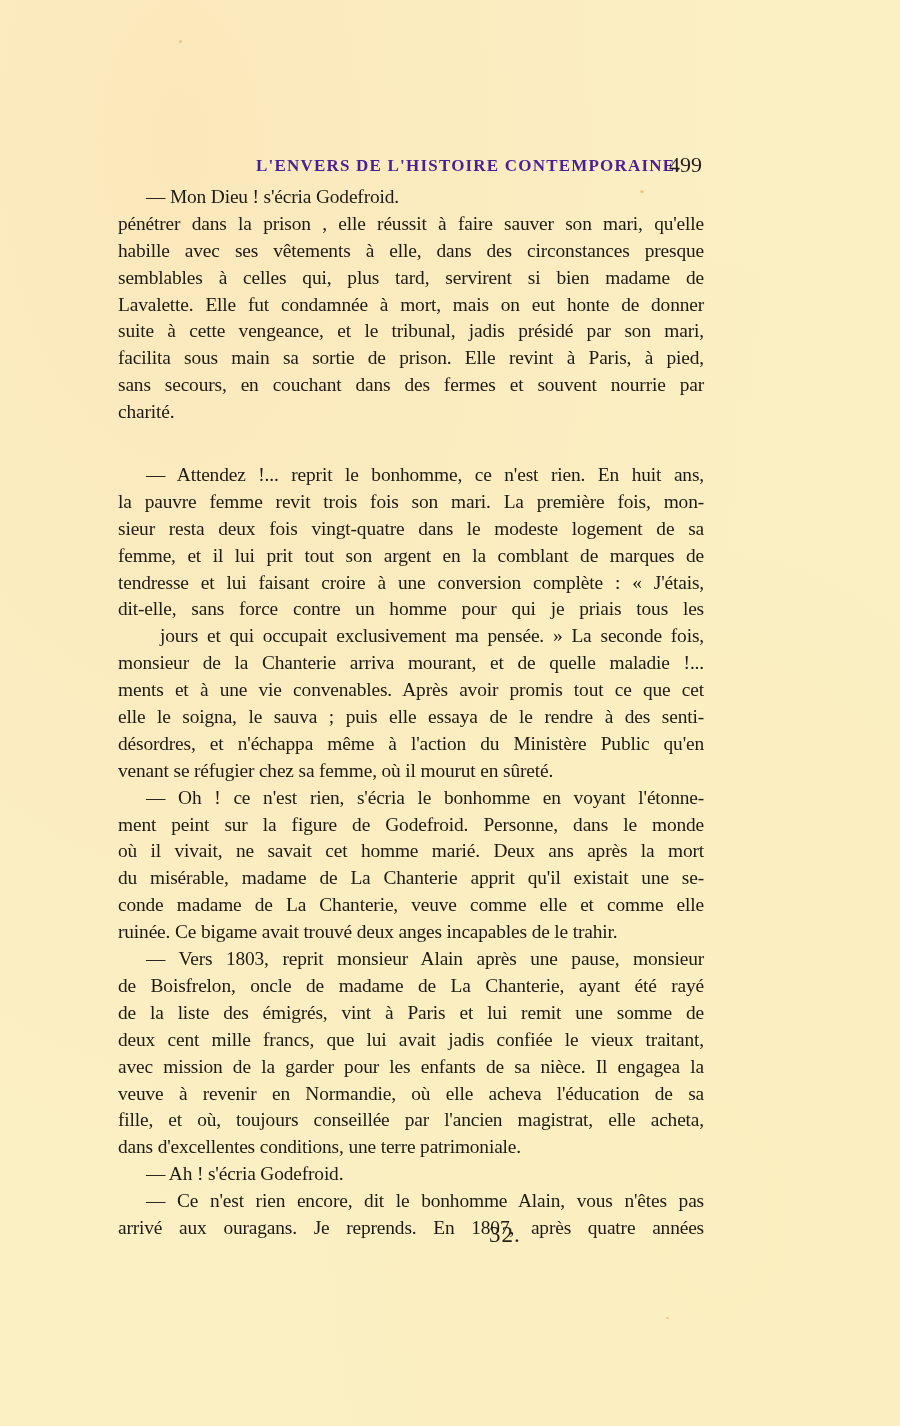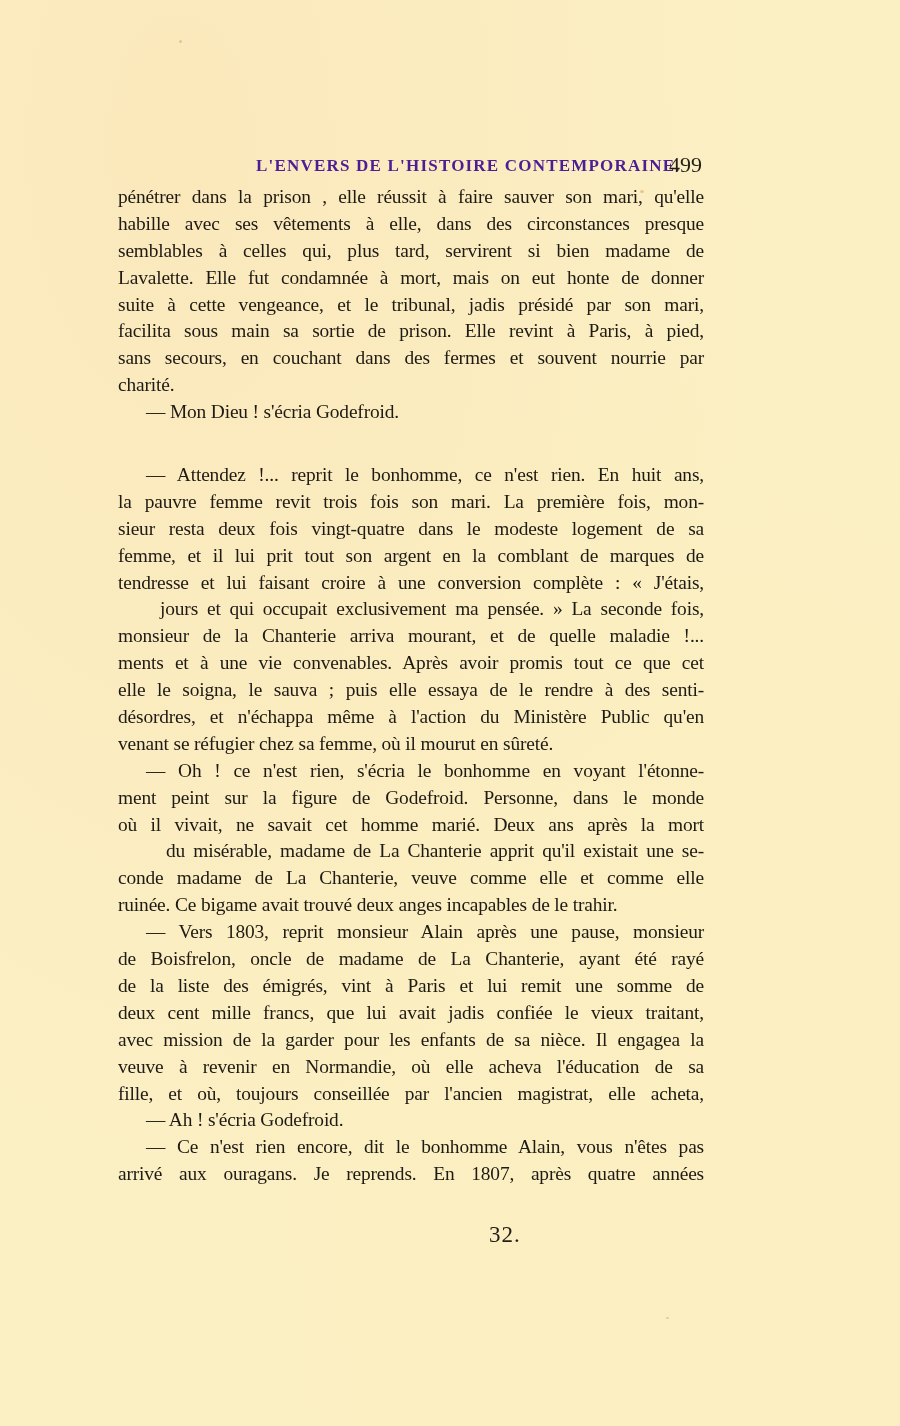--- a/index.html
+++ b/index.html
@@ -57,61 +57,63 @@
 <div class="speck" style="left:640px;top:190px;width:4px;height:3px;"></div>
 <div class="speck" style="left:666px;top:1317px;width:3px;height:2px;"></div>
 
 <div class="page">
   <div class="header">
     <span class="running-title">L'ENVERS DE L'HISTOIRE CONTEMPORAINE.</span>
     <span class="page-number">499</span>
   </div>
   <div class="text" id="body-text">
       <div class="paragraph">
+        <span class="line indent last">— Mon Dieu ! s'écria Godefroid.</span>
+      </div>
+      <div class="paragraph">
         <span class="line" style="white-space: normal;">pénétrer dans la prison , elle réussit à faire sauver son mari, qu'elle</span>
         <span class="line" style="white-space: normal;">habille avec ses vêtements à elle, dans des circonstances presque</span>
         <span class="line" style="white-space: normal;">semblables à celles qui, plus tard, servirent si bien madame de</span>
         <span class="line" style="white-space: normal;">Lavalette. Elle fut condamnée à mort, mais on eut honte de donner</span>
         <span class="line" style="white-space: normal;">suite à cette vengeance, et le tribunal, jadis présidé par son mari,</span>
         <span class="line" style="white-space: normal;">facilita sous main sa sortie de prison. Elle revint à Paris, à pied,</span>
         <span class="line" style="white-space: normal;">sans secours, en couchant dans des fermes et souvent nourrie par</span>
         <span class="line last">charité.</span>
       </div>
       <div class="paragraph">
-        <span class="line indent last">— Mon Dieu ! s'écria Godefroid.</span>
-      </div>
-      <div class="paragraph">
         <span class="line indent" style="white-space: normal; margin-top: 36px;">— Attendez !... reprit le bonhomme, ce n'est rien. En huit ans,</span>
         <span class="line" style="white-space: normal;">la pauvre femme revit trois fois son mari. La première fois, mon-</span>
         <span class="line" style="white-space: normal;">sieur resta deux fois vingt-quatre dans le modeste logement de sa</span>
         <span class="line" style="white-space: normal;">femme, et il lui prit tout son argent en la comblant de marques de</span>
         <span class="line" style="white-space: normal;">tendresse et lui faisant croire à une conversion complète : « J'étais,</span>
+        <span class="line" style="white-space: normal;">dit-elle, sans force contre un homme pour qui je priais tous les</span>
         <span class="line" style="white-space: normal; margin-left: 42px;">jours et qui occupait exclusivement ma pensée. » La seconde fois,</span>
         <span class="line" style="white-space: normal; font-family: Liberation Serif, serif;">monsieur de la Chanterie arriva mourant, et de quelle maladie !...</span>
         <span class="line" style="white-space: normal;">ments et à une vie convenables. Après avoir promis tout ce que cet</span>
         <span class="line" style="white-space: normal;">elle le soigna, le sauva ; puis elle essaya de le rendre à des senti-</span>
         <span class="line" style="white-space: normal;">désordres, et n'échappa même à l'action du Ministère Public qu'en</span>
         <span class="line last">venant se réfugier chez sa femme, où il mourut en sûreté.</span>
       </div>
       <div class="paragraph">
         <span class="line indent" style="white-space: normal;">— Oh ! ce n'est rien, s'écria le bonhomme en voyant l'étonne-</span>
         <span class="line" style="white-space: normal;">ment peint sur la figure de Godefroid. Personne, dans le monde</span>
         <span class="line" style="white-space: normal;">où il vivait, ne savait cet homme marié. Deux ans après la mort</span>
-        <span class="line" style="white-space: normal; margin-left: 48px;">du misérable, madame de La Chanterie apprit qu'il existait une se-</span>
+        <span class="line" style="white-space: normal;">du misérable, madame de La Chanterie apprit qu'il existait une se-</span>
         <span class="line" style="white-space: normal;">conde madame de La Chanterie, veuve comme elle et comme elle</span>
         <span class="line last">ruinée. Ce bigame avait trouvé deux anges incapables de le trahir.</span>
       </div>
       <div class="paragraph">
         <span class="line indent" style="white-space: normal;">— Vers 1803, reprit monsieur Alain après une pause, monsieur</span>
         <span class="line" style="white-space: normal;">de Boisfrelon, oncle de madame de La Chanterie, ayant été rayé</span>
         <span class="line" style="white-space: normal;">de la liste des émigrés, vint à Paris et lui remit une somme de</span>
         <span class="line" style="white-space: normal;">deux cent mille francs, que lui avait jadis confiée le vieux traitant,</span>
         <span class="line" style="white-space: normal;">avec mission de la garder pour les enfants de sa nièce. Il engagea la</span>
         <span class="line" style="white-space: normal;">veuve à revenir en Normandie, où elle acheva l'éducation de sa</span>
         <span class="line" style="white-space: normal;">fille, et où, toujours conseillée par l'ancien magistrat, elle acheta,</span>
+        <span class="line last">dans d'excellentes conditions, une terre patrimoniale.</span>
       </div>
       <div class="paragraph">
         <span class="line indent last">— Ah ! s'écria Godefroid.</span>
       </div>
       <div class="paragraph">
         <span class="line indent" style="white-space: normal;">— Ce n'est rien encore, dit le bonhomme Alain, vous n'êtes pas</span>
         <span class="line" style="white-space: normal;">arrivé aux ouragans. Je reprends. En 1807, après quatre années</span>
       </div>
     </div>
 </div>

